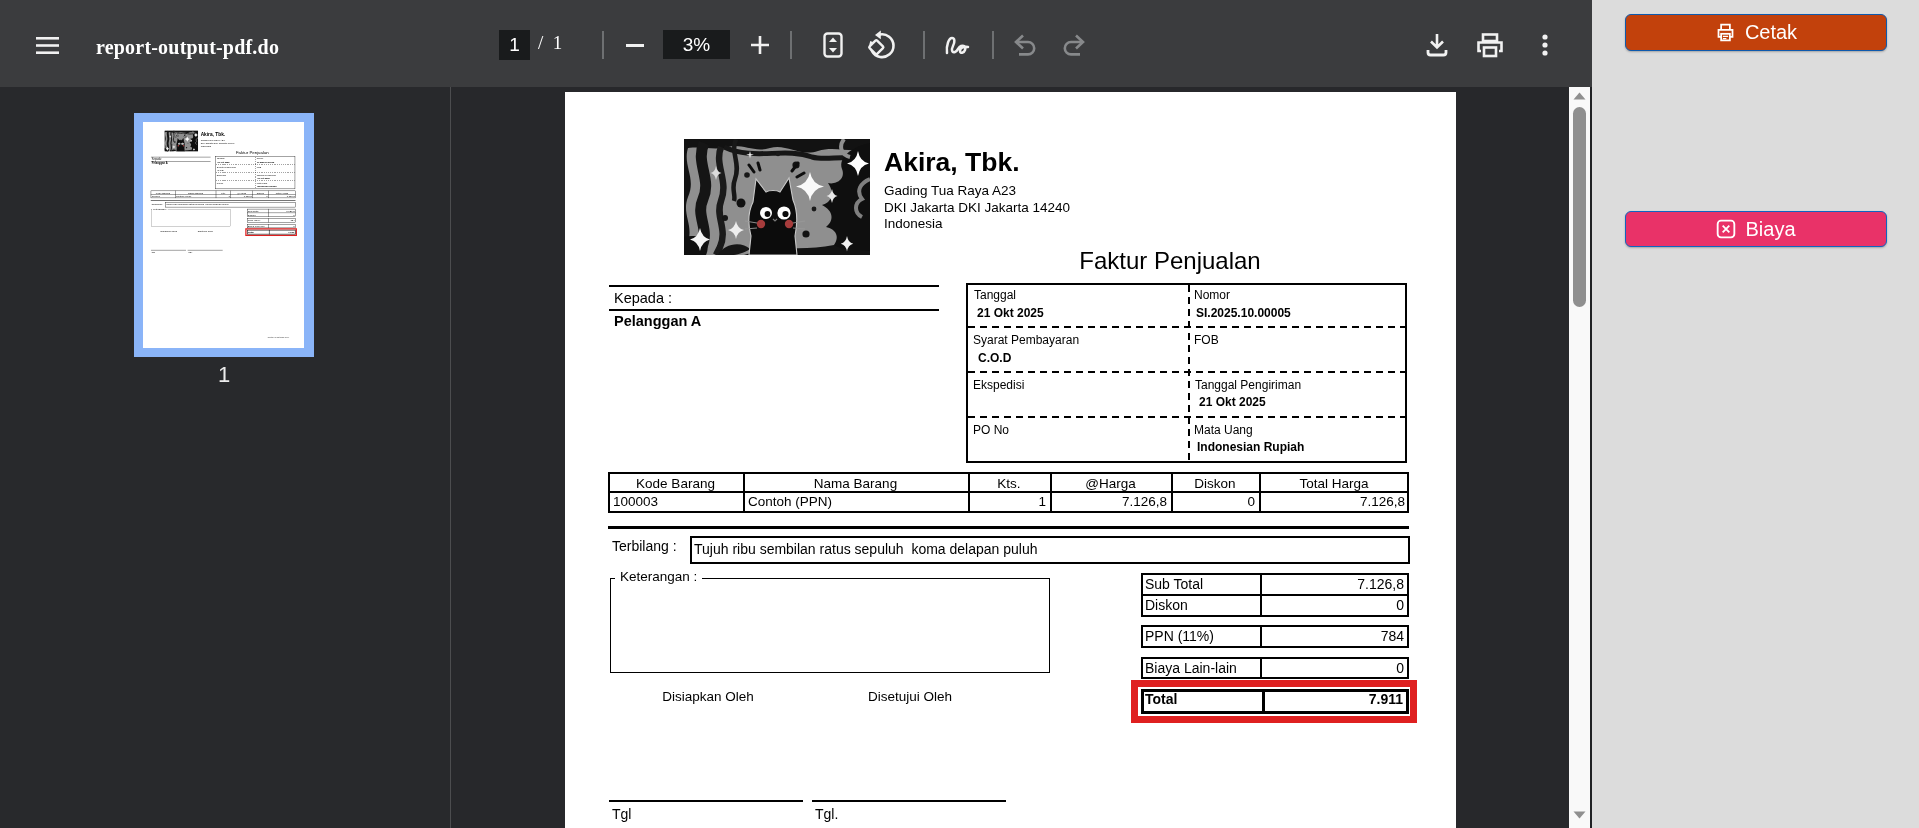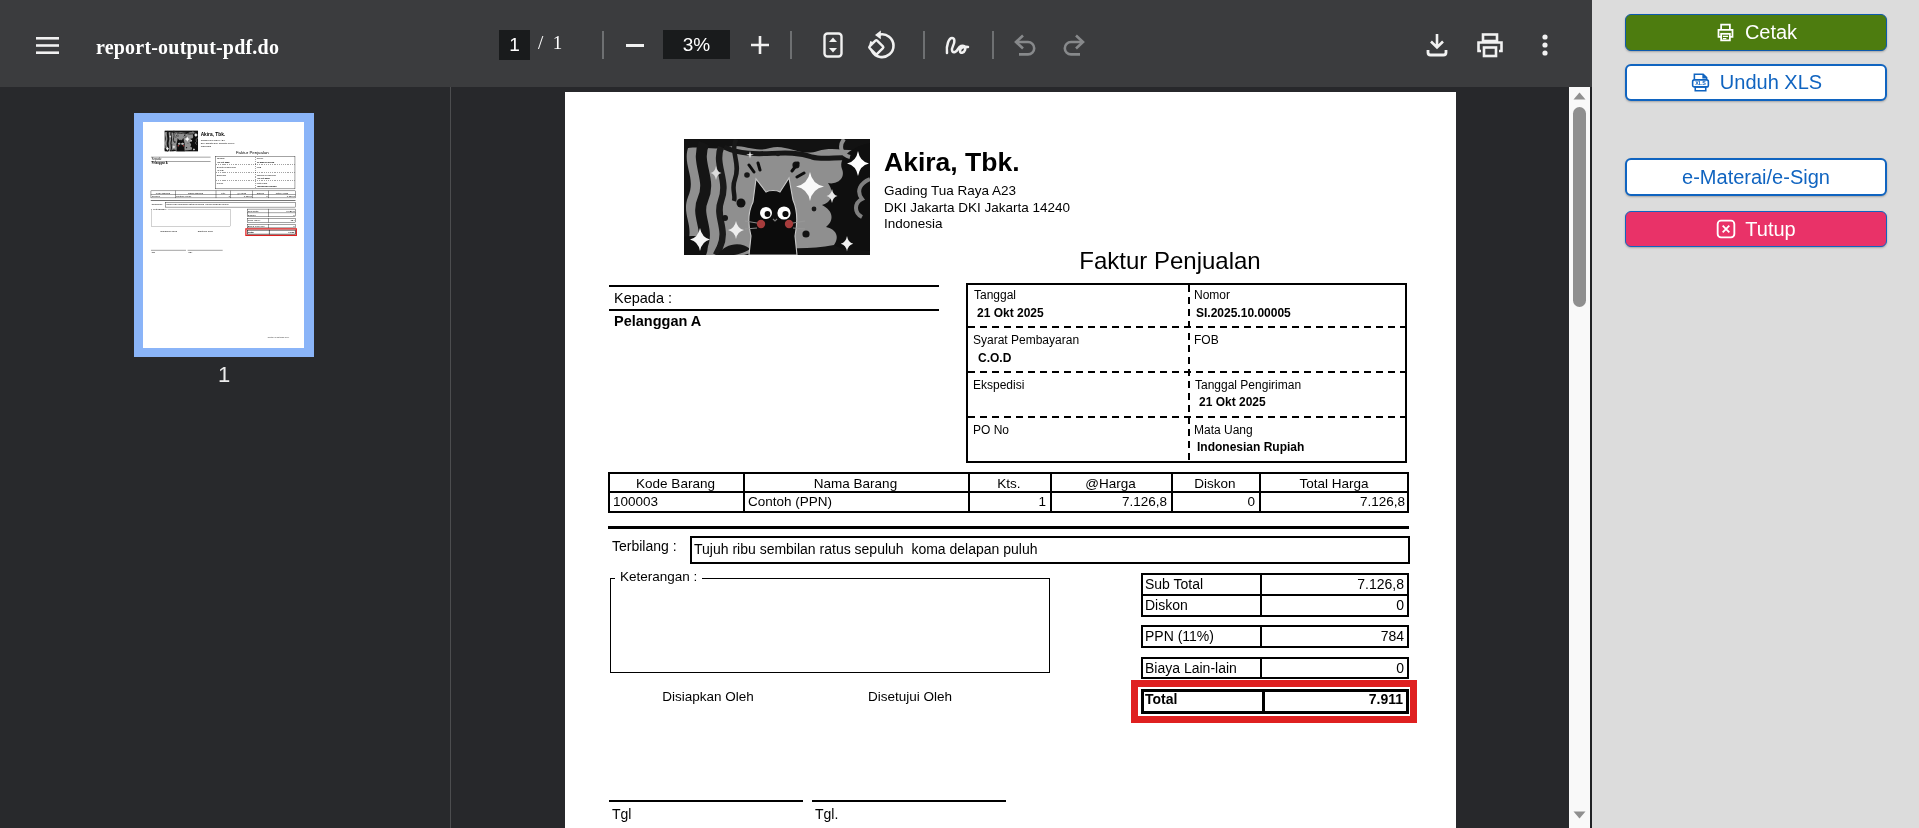--- a/index.html
+++ b/index.html
@@ -25,21 +25,21 @@
   
   .sbar { position:absolute; right:0; top:87px; bottom:0; width:23px; background:#f9f9f9; border-right:2px solid #202124; z-index:30; }
   .sthumb { position:absolute; left:4px; width:13px; top:20px; height:200px; background:#8f8f8f; border-radius:7px; }
 
   
   .pagehost { position:absolute; left:565px; top:92px; width:891px; height:1263px; background:#fff; z-index:1; }
 
   
   .sidebar { position:relative; width:327px; height:828px; background:#dcdcdc; flex:none; z-index:40; }
   .btn { position:absolute; left:33px; width:262px; border-radius:6px; display:flex; align-items:center; justify-content:center; font-size:20px; gap:9px; box-shadow:0 1px 2px rgba(0,0,0,0.25); }
-  .btn-blue { background:#4d7c0f; color:#fff; border:1px solid #0d5aae; }
+  .btn-blue { background:#c2410c; color:#fff; border:1px solid #0d5aae; }
   .btn-line { background:#fff; color:#1064c0; border:2px solid #1064c0; }
   .btn-pink { background:#e93268; color:#fff; border:1px solid #1064c0; }
 
   
   .page { position:relative; width:891px; height:1263px; background:#fff; color:#000; font-size:13.5px; }
   .page .f12 { font-size:12px; }
   .page .f14 { font-size:14px; }
   .page .b { font-weight:bold; }
   .hline { position:absolute; height:2px; background:#000; }
   .box { position:absolute; border:2px solid #000; }
@@ -438,32 +438,20 @@
 
 <div class="sidebar">
   <div class="btn btn-blue" style="top:14px;height:37px;">
     <svg width="21" height="21" viewBox="0 0 24 24">
         <path d="M7 8 V3 H17 V8 M7 17 H4 V9 H20 V17 H17" fill="none" stroke="#fff" stroke-width="2"></path>
         <rect x="7" y="13.5" width="10" height="7.5" fill="none" stroke="#fff" stroke-width="2"></rect>
         <path d="M9 16.5 H15 M9 19 H13" stroke="#fff" stroke-width="1.4"></path>
       </svg>
     <span>Cetak</span>
   </div>
-  <div class="btn btn-line" style="top:64px;height:37px;">
-    <svg width="21" height="21" viewBox="0 0 24 24">
-        <path d="M5 9 V2.5 H15 L19 6.5 V9 M15 2.5 V6.5 H19" fill="none" stroke="#1064c0" stroke-width="1.8"></path>
-        <rect x="3" y="9" width="18" height="8" rx="2" fill="none" stroke="#1064c0" stroke-width="1.8"></rect>
-        <path d="M6 17 H18 V21.5 H6 Z" fill="none" stroke="#1064c0" stroke-width="1.8"></path>
-        <text x="12" y="15.4" font-size="6.2" font-weight="bold" fill="#1064c0" text-anchor="middle" font-family="Liberation Sans">XLS</text>
-      </svg>
-    <span>Unduh XLS</span>
-  </div>
-  <div class="btn btn-line" style="top:158px;height:38px;">
-    <span>e-Materai/e-Sign</span>
-  </div>
   <div class="btn btn-pink" style="top:211px;height:36px;">
     <svg width="20" height="20" viewBox="0 0 24 24">
         <rect x="2" y="2" width="20" height="20" rx="4" fill="none" stroke="#fff" stroke-width="2.2"></rect>
         <path d="M8 8 L16 16 M16 8 L8 16" stroke="#fff" stroke-width="2.2"></path>
       </svg>
-    <span>Tutup</span>
+    <span>Biaya</span>
   </div>
 </div>
 
 </body></html>

